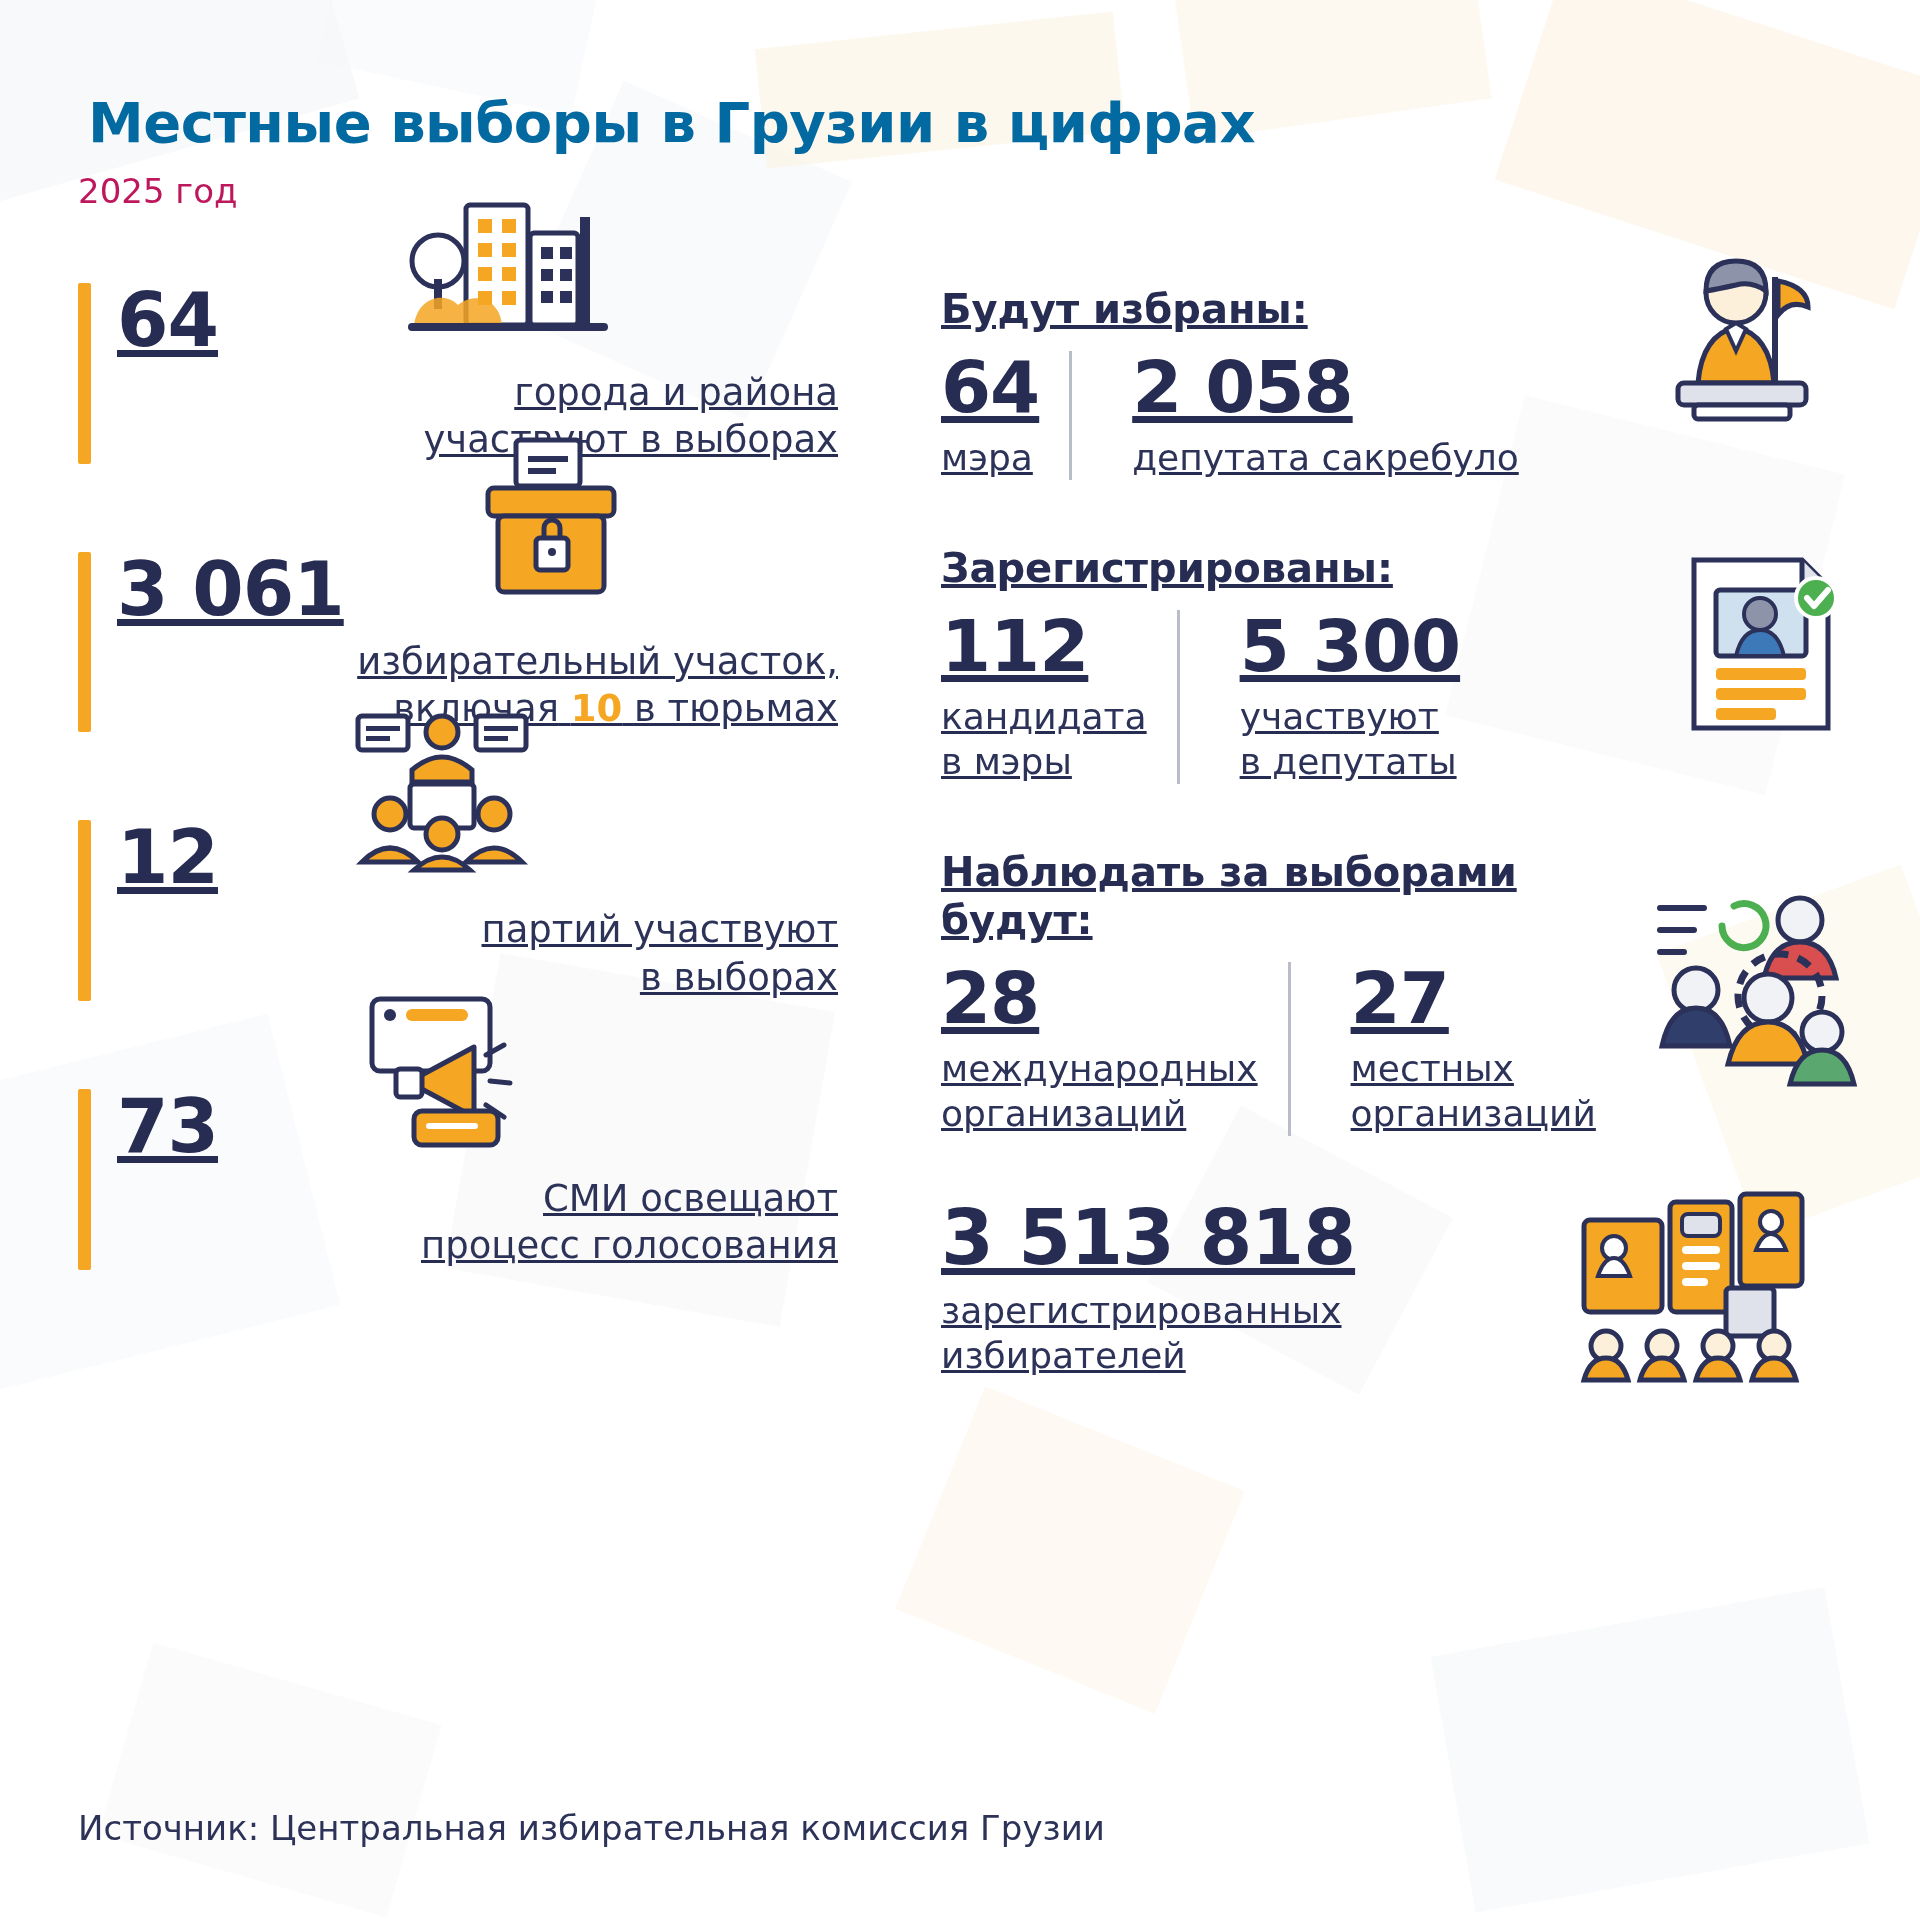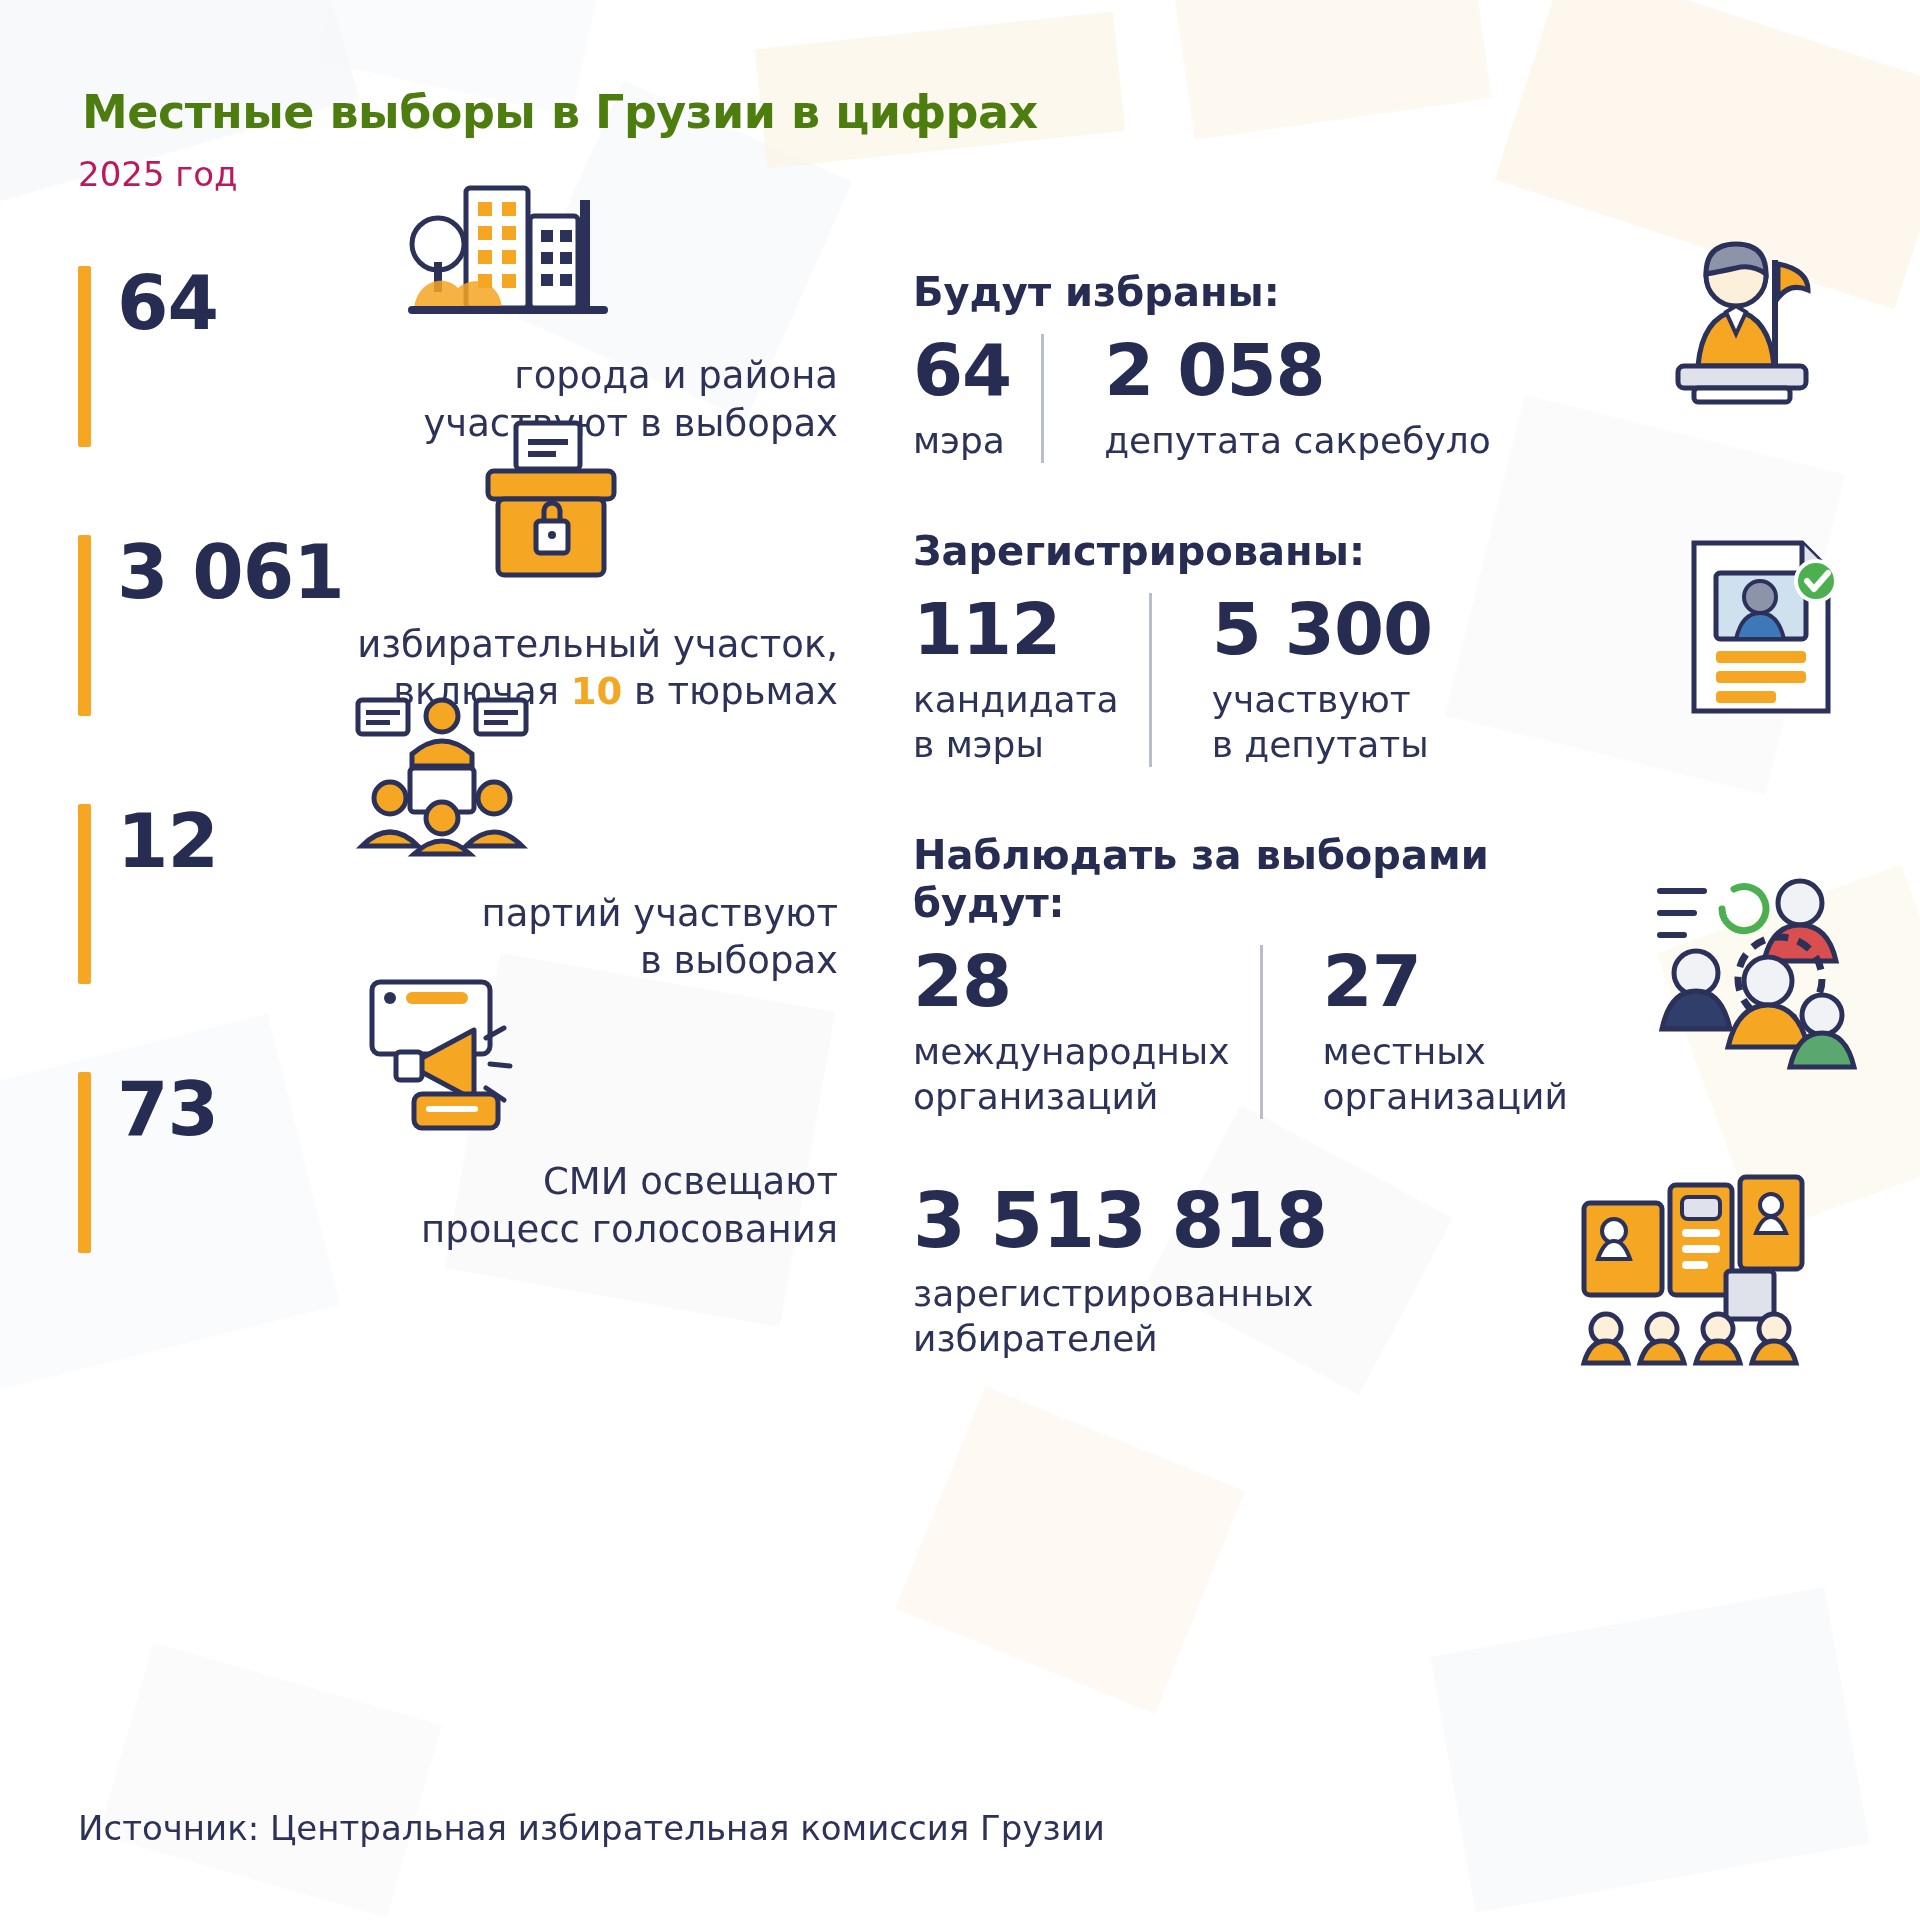--- a/index.html
+++ b/index.html
@@ -46,39 +46,40 @@
     position: relative;
     z-index: 2;
     width: 1920px;
     height: 1920px;
     box-sizing: border-box;
     padding: 84px 70px 40px 78px;
   }
 
   
   .title {
-    font-size: 46px;
+    font-size: 56px;
     font-weight: 700;
     letter-spacing: -0.5px;
-    color: #4d7c0f;
+    color: #0369a1;
     line-height: 1.05;
-    margin: 4px;
+    margin: 10px;
   }
   .subtitle {
     margin-top: 18px;
     font-size: 34px;
     color: #be185d;
     font-weight: 400;
   }
 
   
   .columns {
     display: flex;
     margin-top: 72px;
-    gap: 36px;
+    gap: 64px;
+    text-decoration: underline;
   }
   .col-left { width: 760px; flex: none; }
   .col-right { flex: 1; }
 
   .stat {
     display: flex;
     align-items: stretch;
     position: relative;
   }
   .bar {

